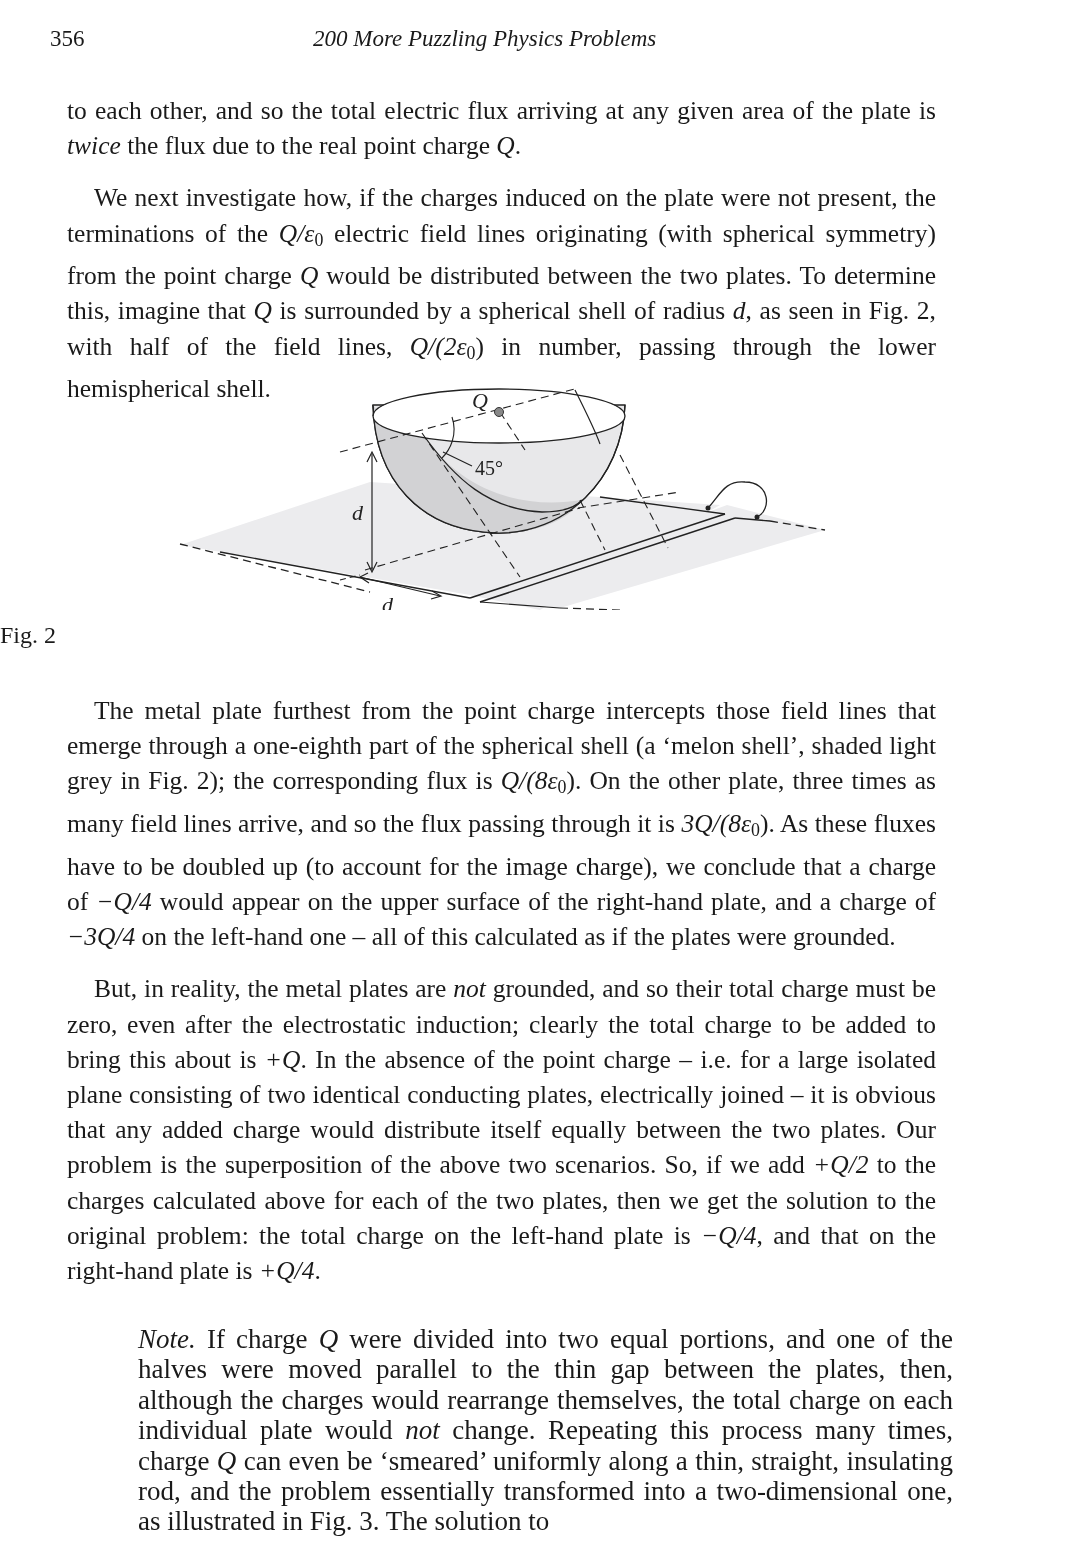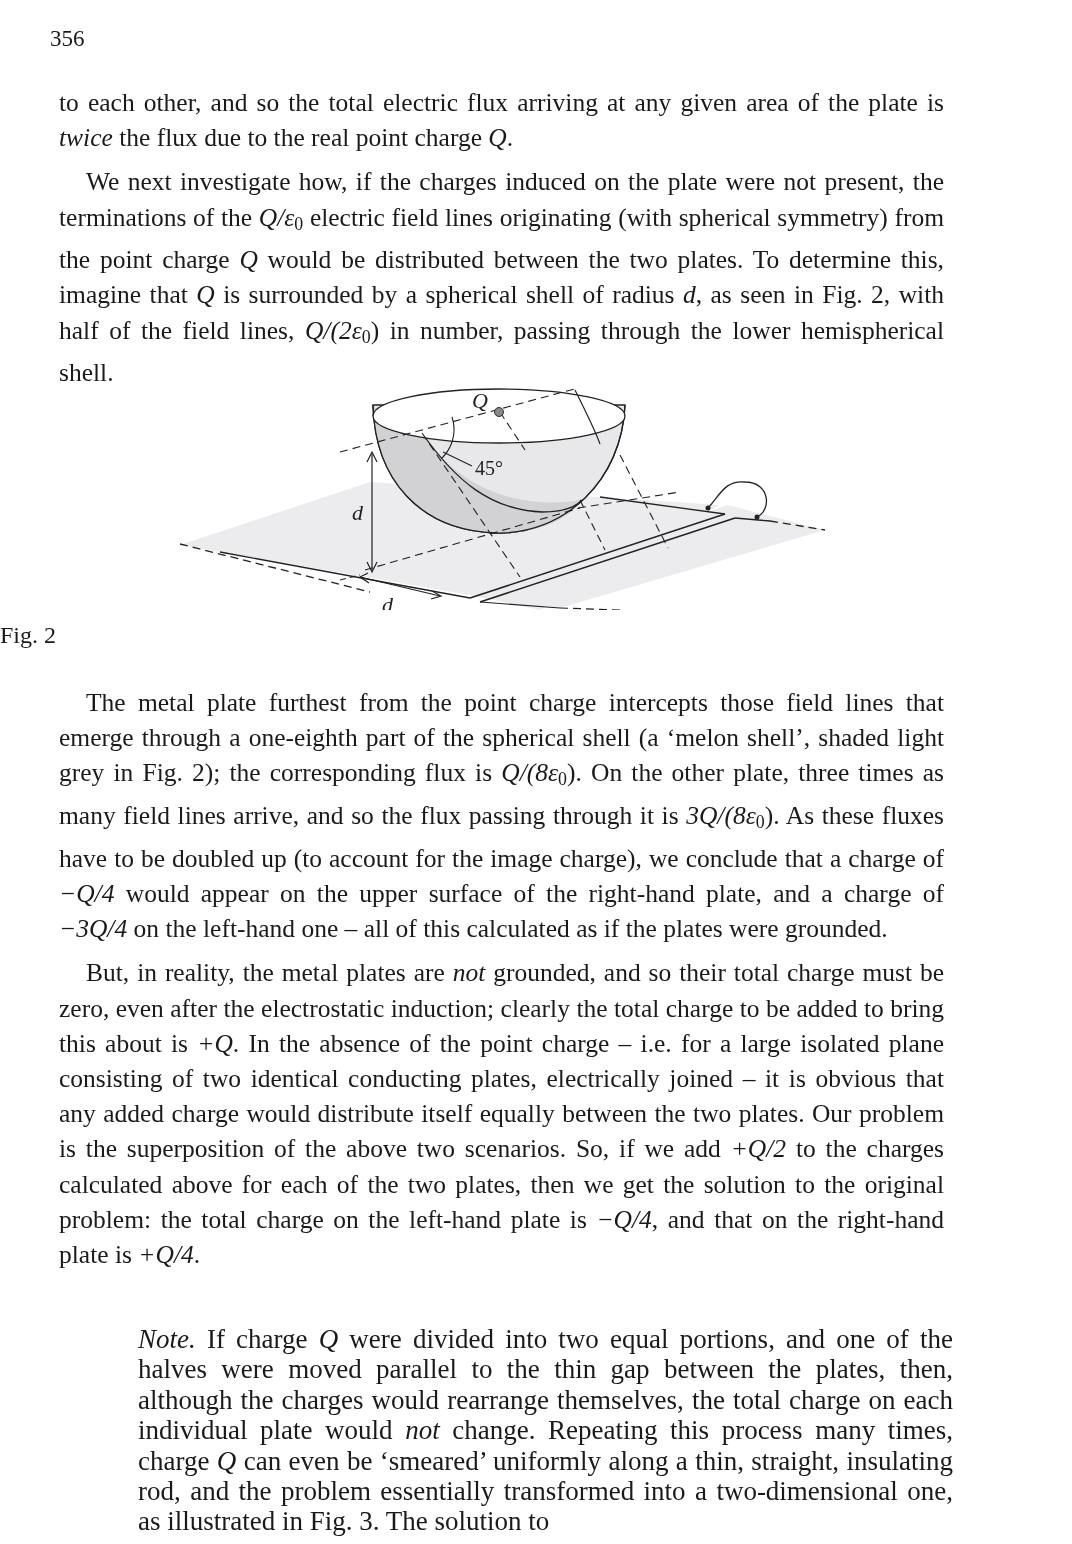--- a/index.html
+++ b/index.html
@@ -4,37 +4,38 @@
 <style>
   html, body { margin: 0; padding: 0; background: #ffffff; }
   body {
     width: 1072px; height: 1544px; position: relative; overflow: hidden;
     font-family: "Liberation Serif", "DejaVu Serif", serif; color: #1a1a1a;
   }
   .page-header { position: absolute; top: 26px; left: 50px; width: 903px; height: 32px; font-size: 23px; }
   .page-number { position: absolute; left: 0; top: 0; text-align: right; }
   .running-title { position: absolute; left: 263px; top: 0; font-style: italic; }
   .body-text { position: absolute; left: 50px; width: 903px; font-size: 25.5px; line-height: 35.2px; text-align: justify; }
-  .body-text p { margin: 9px; }
+  .body-text p { margin: 17px; }
   .indent { text-indent: 27px; font-family: Liberation Serif, serif; }
   .math { font-style: italic; }
   .sub { font-size: 0.7em; vertical-align: -0.25em; font-style: normal; }
   #block1 { top: 76px; }
   #block2 { top: 676px; }
   .figure { position: absolute; left: 160px; top: 370px; width: 680px; height: 240px; }
   .fig-caption { position: absolute; top: 622px; left: 0; width: 1002px; font-size: 24px; }
   .note { position: absolute; left: 138px; top: 1300px; width: 815px; font-size: 27px; line-height: 30.4px; text-align: justify; margin-top: 24px; }
   .note p { margin: 0; }
   .it { font-style: italic; }
 </style>
 </head>
 <body>
 
 <div class="page-header">
   <span class="page-number">356</span>
+  <span class="running-title">200 More Puzzling Physics Problems</span>
 </div>
 
 <div class="body-text" id="block1">
   <p><span>to each other, and so the total electric flux arriving at any given area of the plate is </span><span class="it">twice</span><span> the flux due to the real point charge </span><span class="math">Q</span><span>.</span></p>
   <p class="indent"><span>We next investigate how, if the charges induced on the plate were not present, the terminations of the </span><span class="math"><span>Q/</span><span>ε</span><span class="sub">0</span></span><span> electric field lines originating (with spherical symmetry) from the point charge </span><span class="math">Q</span><span> would be distributed between the two plates. To determine this, imagine that </span><span class="math">Q</span><span> is surrounded by a spherical shell of radius </span><span class="math">d</span><span>, as seen in Fig. 2, with half of the field lines, </span><span class="math"><span>Q/(2</span><span>ε</span><span class="sub">0</span><span style="font-style:normal">)</span></span><span> in number, passing through the lower hemispherical shell.</span></p>
 </div>
 
 <div class="figure">
   <svg width="680" height="240" viewBox="0 0 680 240">
 

